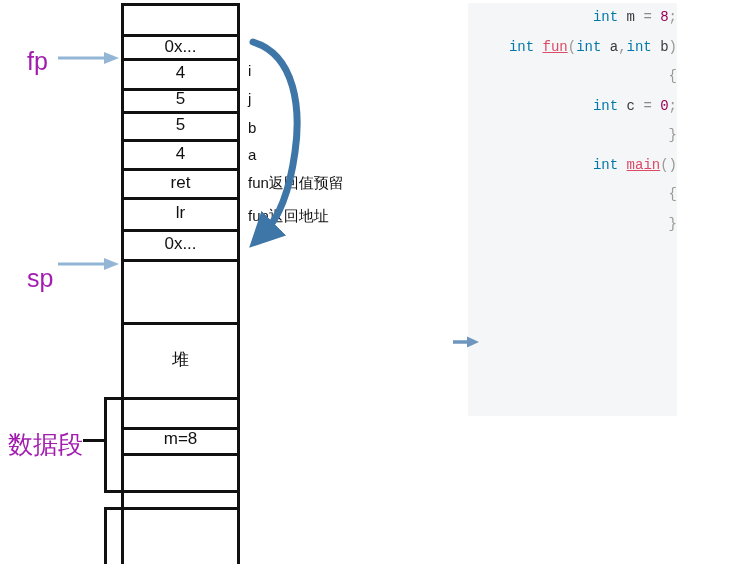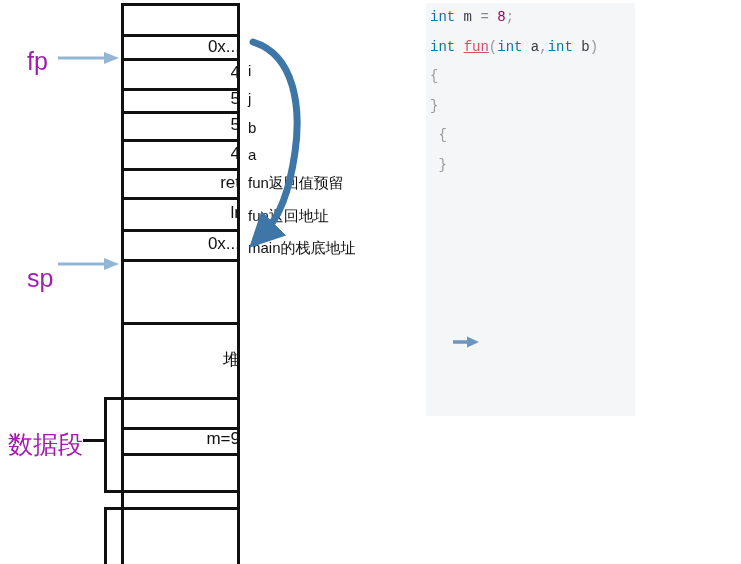--- a/index.html
+++ b/index.html
@@ -4,30 +4,30 @@
 <style>
   html,body{margin:0;padding:0;background:#fff;}
   #page{position:relative;width:741px;height:564px;background:#ffffff;overflow:hidden;
         font-family:"Liberation Sans","DejaVu Sans",sans-serif;color:#1a1a1a;}
   .abs{position:absolute;}
   
   #stack-column{left:121px;top:3px;width:113px;height:561px;
     border-left:3px solid var(--c-border);border-right:3px solid var(--c-border);
     border-top:3px solid var(--c-border);}
   .divider{position:absolute;left:121px;width:119px;height:3px;background:var(--c-border);}
-  .cellval{position:absolute;left:121px;width:119px;text-align:right;
+  .cellval{position:absolute;left:121px;width:119px;text-align:center;
     font-size:17px;color:#111;}
   .anno{position:absolute;left:248px;font-size:15px;color:#111;white-space:nowrap;}
   .ptr-label{position:absolute;font-size:25px;color:#a21caf;}
   .bracket{position:absolute;left:104px;width:14px;border-left:3px solid var(--c-border);}
   .brk-full{border-top:3px solid var(--c-border);border-bottom:3px solid var(--c-border);}
   .brk-top{border-top:3px solid var(--c-border);}
   .tick{position:absolute;height:3px;background:var(--c-border);}
   
-  #code-panel{left:426px;top:3px;width:209px;height:413px;}
+  #code-panel{left:468px;top:3px;width:209px;height:413px;text-align:right;}
   .code-line{white-space:pre;font-family:"Liberation Mono","DejaVu Sans Mono",monospace;
     font-size:14px;line-height:29.5px;height:29.5px;padding-left:4px;}
   .tk-kw{color:var(--tk-kw);} .tk-fn{color:var(--tk-fn);text-decoration:underline;} .tk-num{color:var(--tk-num);}
   .tk-op{color:var(--tk-op);} .tk-pu{color:var(--tk-pu);} .tk-pl{color:var(--tk-pl);}
 </style>
 </head>
 <body>
 
 <div id="page">
 
@@ -51,29 +51,28 @@
 
   <div class="cellval" style="top:37px">0x...</div>
   <div class="cellval" style="top:63px">4</div>
   <div class="cellval" style="top:89px">5</div>
   <div class="cellval" style="top:115px">5</div>
   <div class="cellval" style="top:144px">4</div>
   <div class="cellval" style="top:173px">ret</div>
   <div class="cellval" style="top:203px">lr</div>
   <div class="cellval" style="top:234px">0x...</div>
   <div class="cellval" style="top:348px">堆</div>
-  <div class="cellval" style="top:429px">m=9</div>
+  <div class="cellval" style="top:429px">m=8</div>
 
   <div class="anno" style="top:62px">i</div>
   <div class="anno" style="top:90px">j</div>
   <div class="anno" style="top:119px">b</div>
   <div class="anno" style="top:146px">a</div>
   <div class="anno" style="top:174px">fun返回值预留</div>
   <div class="anno" style="top:207px">fun返回地址</div>
-  <div class="anno" style="top:239px">main的栈底地址</div>
 
   <div class="ptr-label" style="left:27px;top:47px">fp</div>
   <svg class="abs" style="left:55px;top:51px" width="66" height="14">
     <line x1="3" y1="7" x2="51" y2="7" style="stroke:var(--c-pointer)" stroke-width="3"></line>
     <path d="M49,1 L64,7 L49,13 Z" style="fill:var(--c-pointer)"></path>
   </svg>
 
   <div class="ptr-label" style="left:27px;top:264px">sp</div>
   <svg class="abs" style="left:55px;top:257px" width="66" height="14">
     <line x1="3" y1="7" x2="51" y2="7" style="stroke:var(--c-pointer)" stroke-width="3"></line>
@@ -91,21 +90,23 @@
 
   <div class="ptr-label" style="left:8px;top:428px">数据段</div>
   <div class="tick" style="left:83px;top:439px;width:24px"></div>
   <div class="bracket brk-full" style="top:397px;height:90px"></div>
   <div class="bracket brk-top" style="top:507px;height:57px"></div>
 
   <div class="abs" id="code-panel" style="background: rgb(245, 246, 247);">
     <div class="code-line"><span class="tk-kw">int</span><span class="tk-pl"> m </span><span class="tk-op">=</span><span class="tk-pl"> </span><span class="tk-num">8</span><span class="tk-pu">;</span></div>
     <div class="code-line"><span class="tk-kw">int</span><span class="tk-pl"> </span><span class="tk-fn">fun</span><span class="tk-pu">(</span><span class="tk-kw">int</span><span class="tk-pl"> a</span><span class="tk-pu">,</span><span class="tk-kw">int</span><span class="tk-pl"> b</span><span class="tk-pu">)</span></div>
     <div class="code-line"><span class="tk-pu">{</span></div>
+    <div class="code-line"><span class="tk-pl">    </span><span class="tk-kw">int</span><span class="tk-pl"> c </span><span class="tk-op">=</span><span class="tk-pl"> </span><span class="tk-num">0</span><span class="tk-pu">;</span></div>
     <div class="code-line"><span class="tk-pu">}</span></div>
+    <div class="code-line"><span class="tk-pl"> </span><span class="tk-kw">int</span><span class="tk-pl"> </span><span class="tk-fn">main</span><span class="tk-pu">()</span></div>
     <div class="code-line"><span class="tk-pl"> </span><span class="tk-pu">{</span></div>
     <div class="code-line"><span class="tk-pl"> </span><span class="tk-pu">}</span></div>
   </div>
 
   <svg class="abs" style="left:452px;top:336px" width="28" height="12">
     <line x1="1" y1="6" x2="16" y2="6" style="stroke:var(--c-exec)" stroke-width="3.5"></line>
     <path d="M15,0.5 L27,6 L15,11.5 Z" style="fill:var(--c-exec)"></path>
   </svg>
 
 </div>

